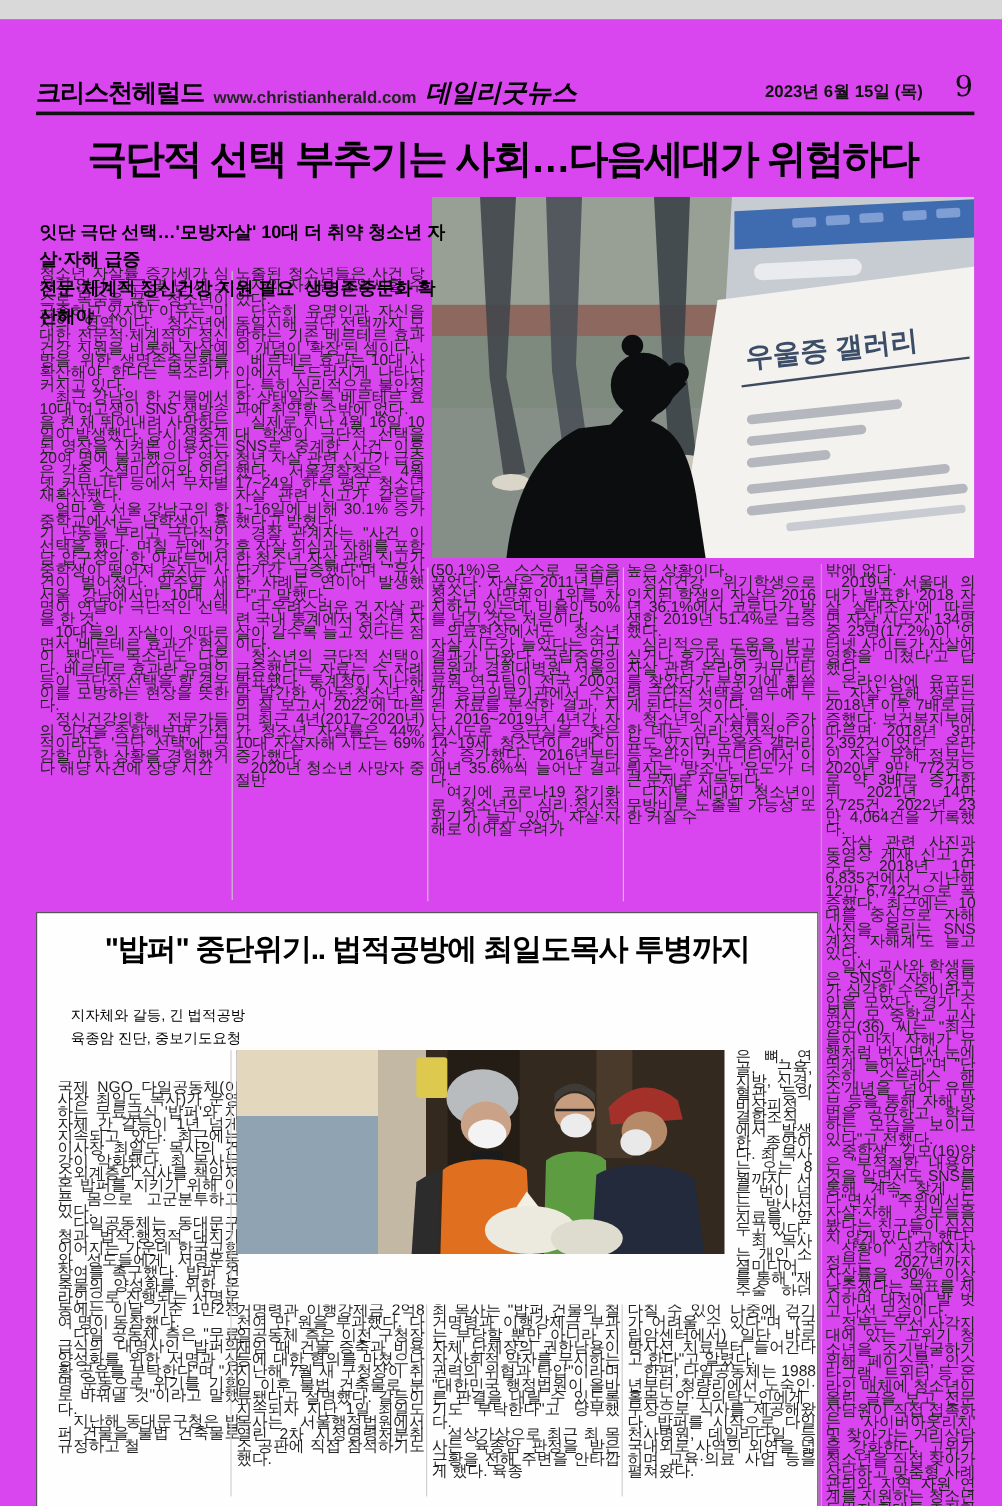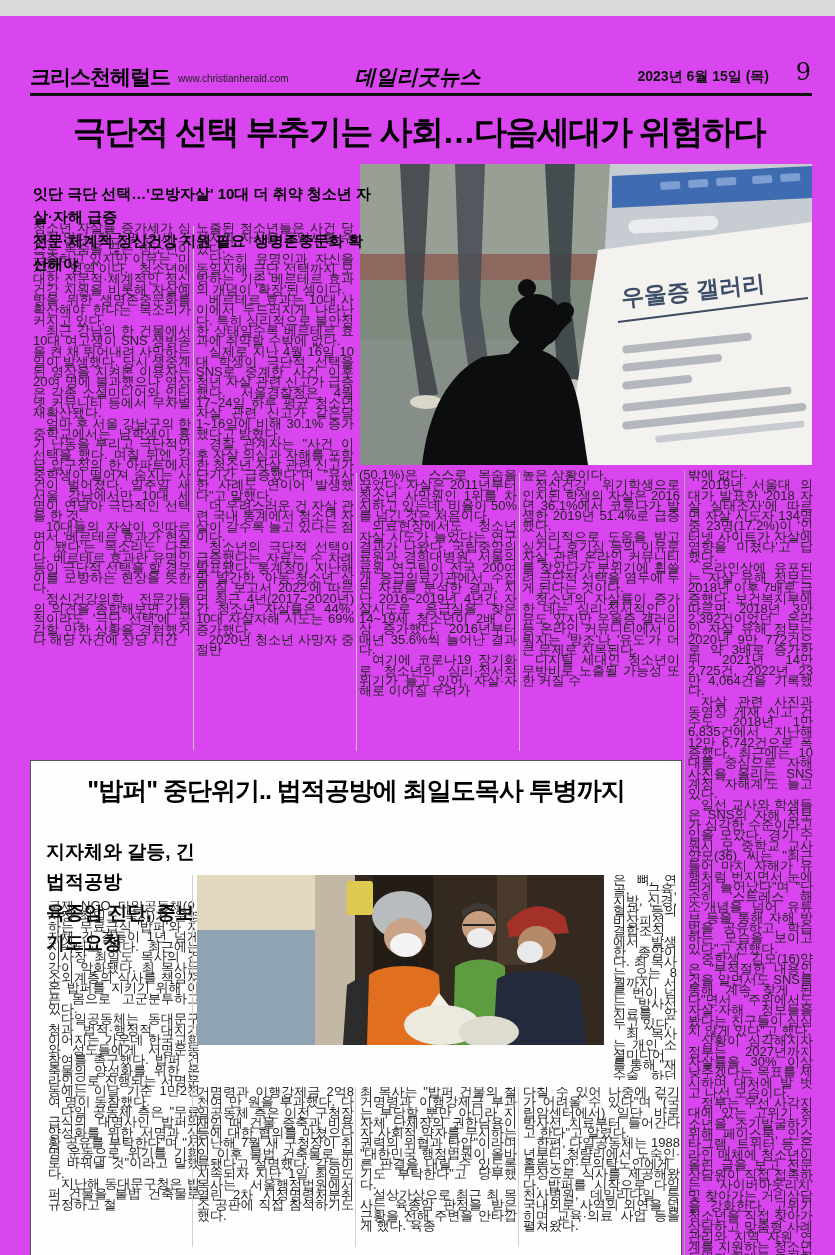--- a/index.html
+++ b/index.html
@@ -1,20 +1,20 @@
 <!DOCTYPE html>
 <html><head>
 <meta charset="utf-8">
 <style>
   html,body{margin:0;padding:0;background:#d9d9d9;}
   .page{position:relative;width:835px;height:1255px;background:#d946ef;margin:16px auto;
         font-family:"Liberation Sans","DejaVu Sans",sans-serif;color:#1c1c1c;overflow:hidden;}
   
   .logo{position:absolute;left:30px;top:47px;font-size:21px;font-weight:bold;letter-spacing:-1px;color:#000;}
-  .url{position:absolute;left:178px;top:57px;font-size:10px;font-weight:normal;color:#222;}
+  .url{position:absolute;left:178px;top:57px;font-size:14px;font-weight:bold;color:#222;}
   .center-title{position:absolute;left:0;top:47px;width:835px;text-align:center;
         font-size:21px;font-weight:bold;color:#000;pointer-events:none;font-style:italic;}
   .date{position:absolute;right:66px;top:52px;font-size:14px;font-weight:bold;color:#111;}
   .pagenum{position:absolute;right:24px;top:42px;font-size:24px;font-family:"DejaVu Serif","Liberation Serif",serif;color:#111;}
   .mast-rule{position:absolute;left:30px;top:77px;width:782px;height:3px;background:#111;}
   
   .headline1{position:absolute;left:28px;top:94px;width:782px;text-align:center;
         font-size:33px;font-weight:bold;letter-spacing:-1.5px;color:#000;}
   .subhead1{position:absolute;left:33px;top:166px;width:340px;font-size:15px;font-weight:bold;
         line-height:1.55;color:#000;z-index:3;}
@@ -29,21 +29,21 @@
   .c5{left:688px;top:454px;width:125px;height:786px;}
   .vline{position:absolute;width:1px;background:#c4c4c4;}
   .v1{left:193px;top:210px;height:524px;}
   .v2{left:356px;top:457px;height:278px;}
   .v3{left:519px;top:457px;height:278px;}
   .v4{left:684px;top:454px;height:788px;background:#aaa;}
   
   .a2box{position:absolute;left:30px;top:744px;width:650px;height:498px;border:1px solid #555;background:#fefefe;}
   .headline2{position:absolute;left:0;top:13px;width:100%;text-align:center;
         font-size:25px;font-weight:bold;letter-spacing:-1px;color:#000;}
-  .subhead2{position:absolute;left:15px;top:76px;width:160px;font-size:19px;font-weight:bold;
+  .subhead2{position:absolute;left:28px;top:76px;width:160px;font-size:12px;font-weight:normal;
         line-height:1.6;color:#000;}
   .a2c1{left:17px;top:140px;width:152px;height:348px;position:absolute;}
   .photo2{position:absolute;left:166px;top:114px;width:407px;height:170px;overflow:hidden;}
   .sidecol{left:582px;top:114px;width:64px;height:205px;position:absolute;}
   .caption{position:absolute;left:166px;top:290px;width:407px;font-size:9px;font-weight:bold;color:#111;}
   .a2c2{left:166px;top:326px;width:157px;height:160px;position:absolute;}
   .a2c3{left:329px;top:326px;width:157px;height:160px;position:absolute;}
   .a2c4{left:492px;top:326px;width:157px;height:160px;position:absolute;}
   .a2v1{position:absolute;left:161px;top:114px;height:372px;width:1px;background:#d0d0d0;}
   .a2v2{position:absolute;left:324px;top:326px;height:160px;width:1px;background:#d0d0d0;}

